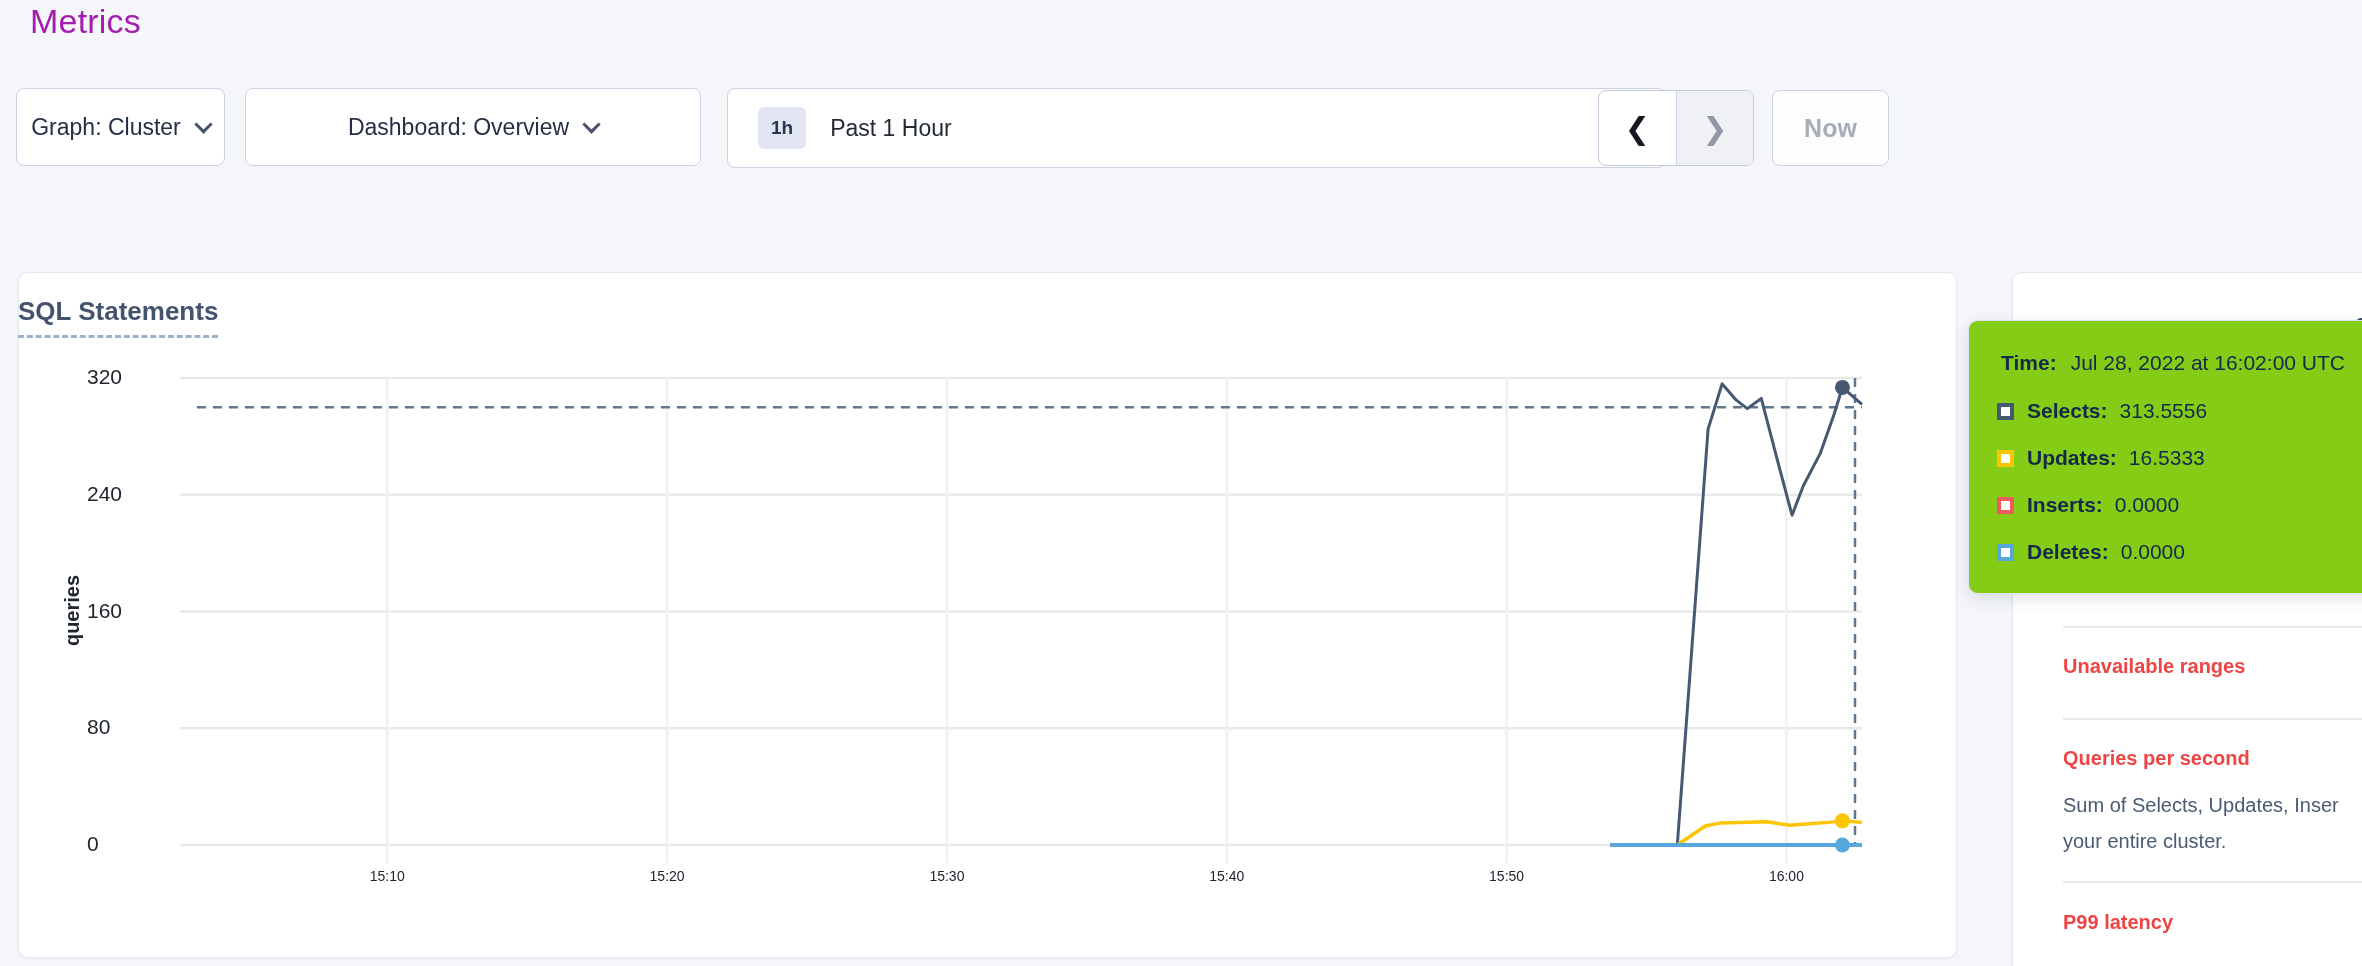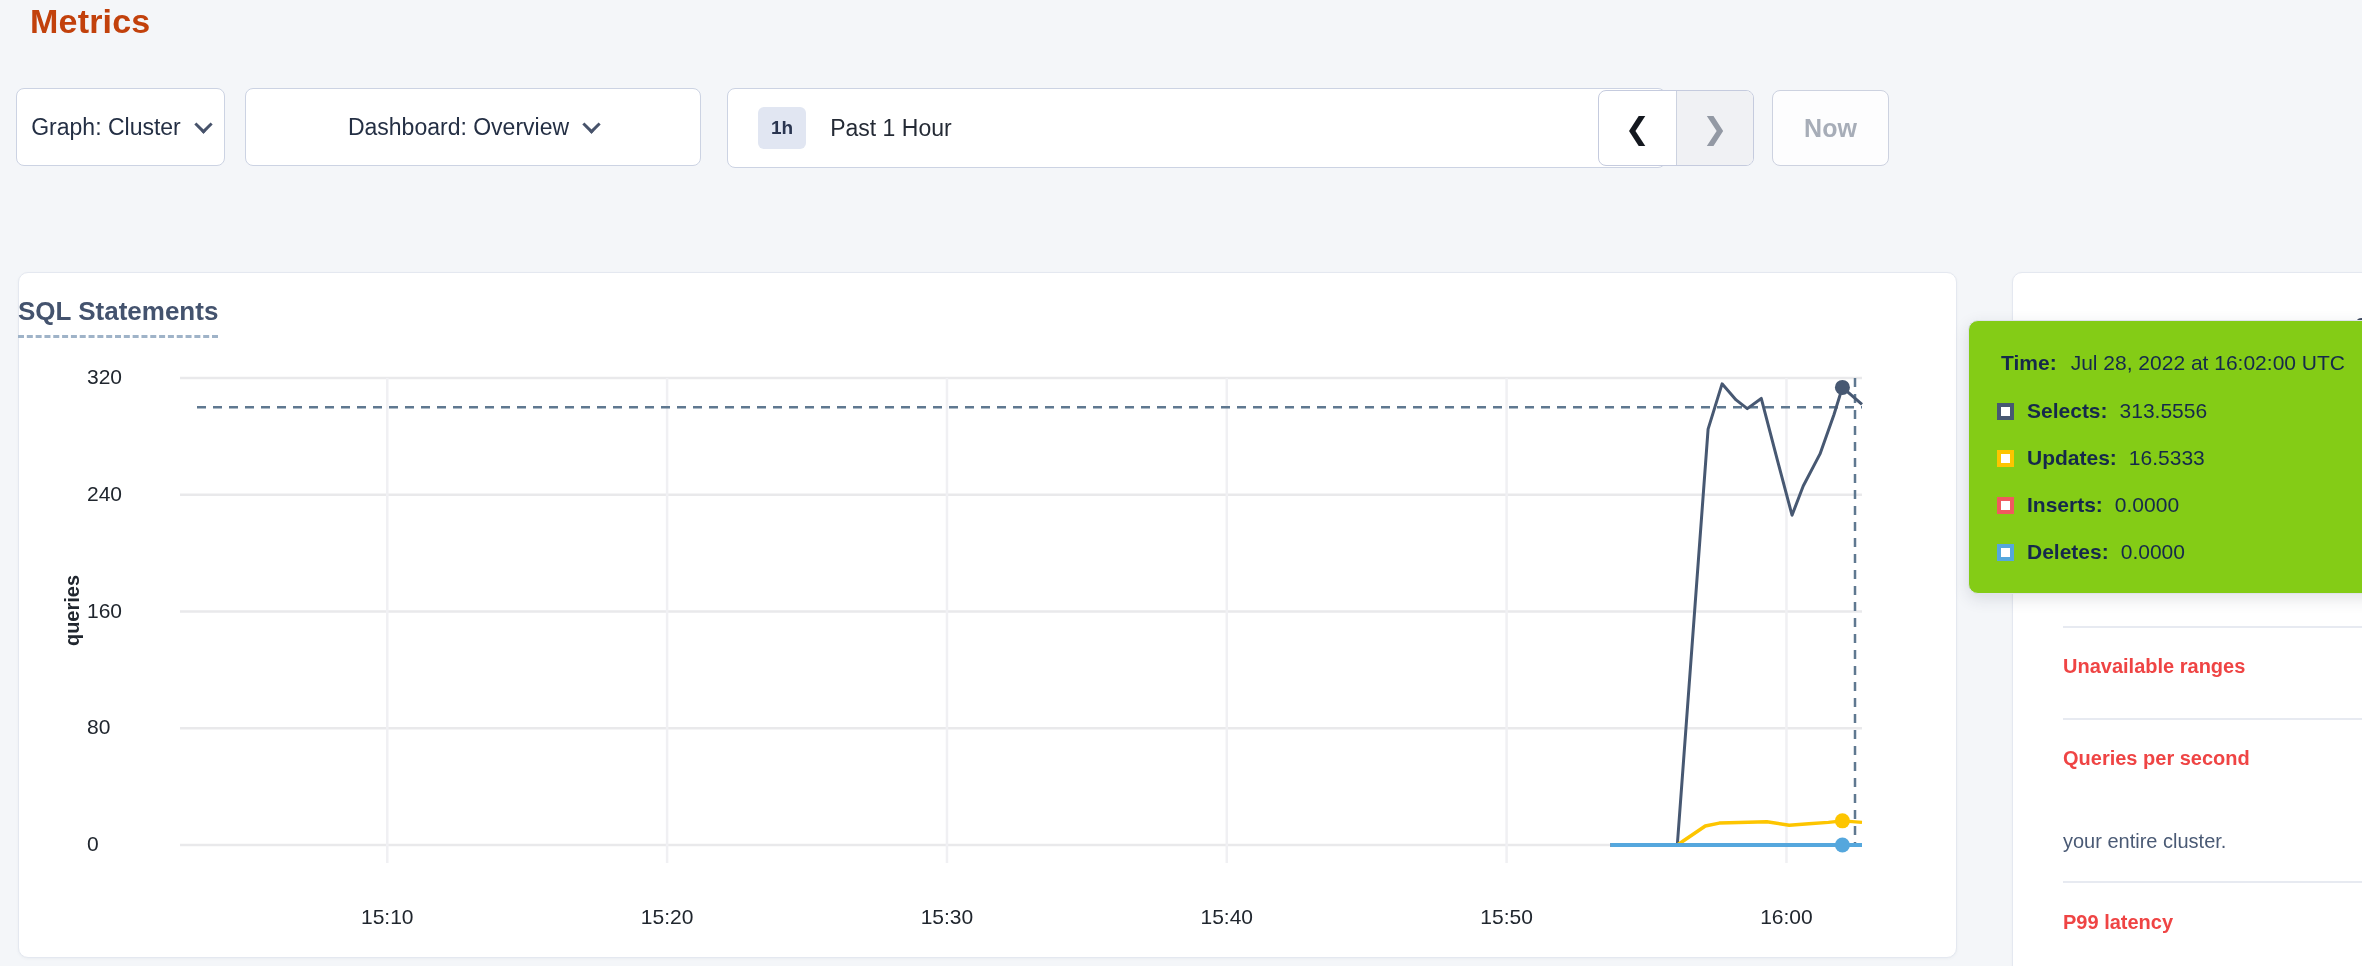--- a/index.html
+++ b/index.html
@@ -4,21 +4,21 @@
 <style>
   html,body{margin:0;padding:0;}
   body{
     width:2362px;height:966px;position:relative;overflow:hidden;
     background:#f4f6f9;
     font-family:"Liberation Sans","DejaVu Sans",sans-serif;
     color:#242a35;
   }
   .abs{position:absolute;}
   
-  .page-title{left:30px;top:2px;font-size:34px;font-weight:700;color:#c2410c;letter-spacing:.2px;}
+  .page-title{left:30px;top:2px;font-size:34px;font-weight:400;color:#a21caf;letter-spacing:.2px;}
   
   .ctl{box-sizing:border-box;background:#fff;border:1px solid #ccd3e3;border-radius:8px;
        display:flex;align-items:center;justify-content:center;cursor:pointer;}
   .btn-graph{left:16px;top:88px;width:209px;height:78px;}
   .btn-dash{left:245px;top:88px;width:456px;height:78px;}
   .ctl .lbl{font-size:23px;font-weight:normal;color:#242f44;}
   .chev{display:inline-block;width:10px;height:10px;border-right:3px solid #47536b;
         border-bottom:3px solid #47536b;transform:rotate(45deg);margin-left:16px;margin-bottom:5px;}
   .timebox{left:727px;top:88px;width:939px;height:80px;justify-content:flex-start;padding:0 30px;}
   .badge{background:#e1e6f2;color:#2a3550;font-size:19px;font-weight:bold;
@@ -36,21 +36,21 @@
   .card{background:#fff;border:1px solid #e4e8f0;border-radius:10px;box-shadow:0 1px 3px rgba(60,70,90,.05);}
   .chartcard{left:18px;top:272px;width:1937px;height:684px;}
   .sidecard{left:2012px;top:272px;width:360px;height:770px;}
   
   .charttitle-wrap{left:18px;top:296px;width:1937px;z-index:6;}
   .charttitle{display:inline-block;font-size:26px;font-weight:bold;color:#44536e;
               border-bottom:3px dashed #9fb3c8;padding-bottom:8px;cursor:pointer;}
   .ylabel{left:-8px;top:599px;width:160px;text-align:center;transform:rotate(-90deg);
           font-size:20px;font-weight:bold;color:#20262e;z-index:6;}
   .ytick{position:absolute;width:80px;left:87px;text-align:left;font-size:21px;color:#20262e;z-index:6;}
-  .xtick{position:absolute;width:120px;text-align:center;font-size:21px;color:#20262e;z-index:6;margin-top:37px;}
+  .xtick{position:absolute;width:120px;text-align:center;font-size:14px;color:#20262e;z-index:6;}
   #plot{position:absolute;left:0;top:0;z-index:5;pointer-events:none;}
   
   .tooltip{left:1948px;top:320px;width:478px;height:272px;z-index:20;background:#84cc16;
            border:1px solid #dfe3ec;border-radius:10px;box-shadow:0 5px 16px rgba(40,50,70,.13);margin-left:20px;}
   .tt-time{position:absolute;left:32px;top:30px;font-size:21px;color:#15294b;white-space:nowrap;}
   .tt-time b{margin-right:14px;}
   .tt-row{position:absolute;left:28px;font-size:21px;color:#15294b;white-space:nowrap;display:flex;align-items:center;justify-content:space-between;}
   .swatch{display:inline-block;width:9px;height:9px;border-width:4px;border-style:solid;
           background:#fff;margin-right:13px;}
   .tt-row b{margin-right:12px;}
@@ -123,20 +123,21 @@
   </svg>
 
 <div class="abs card sidecard">
   <span class="frag-top">a</span>
   <span class="frag-link">s</span>
   <div class="sb-div" style="top:191px"></div>
   <div class="sb-div" style="top:353px"></div>
   <div class="sb sb-h" style="top:382px">Unavailable ranges</div>
   <div class="sb-div" style="top:445px"></div>
   <div class="sb sb-h" style="top:474px">Queries per second</div>
+  <div class="sb sb-p" style="top:514px">Sum of Selects, Updates, Inser</div>
   <div class="sb sb-p" style="top:550px">your entire cluster.</div>
   <div class="sb-div" style="top:608px"></div>
   <div class="sb sb-h" style="top:638px">P99 latency</div>
 </div>
 
 <div class="abs tooltip">
   <div class="tt-time">
     <b>Time:</b><span>Jul 28, 2022 at 16:02:00 UTC</span>
   </div>
 <div class="tt-row" style="top: 78px;">

